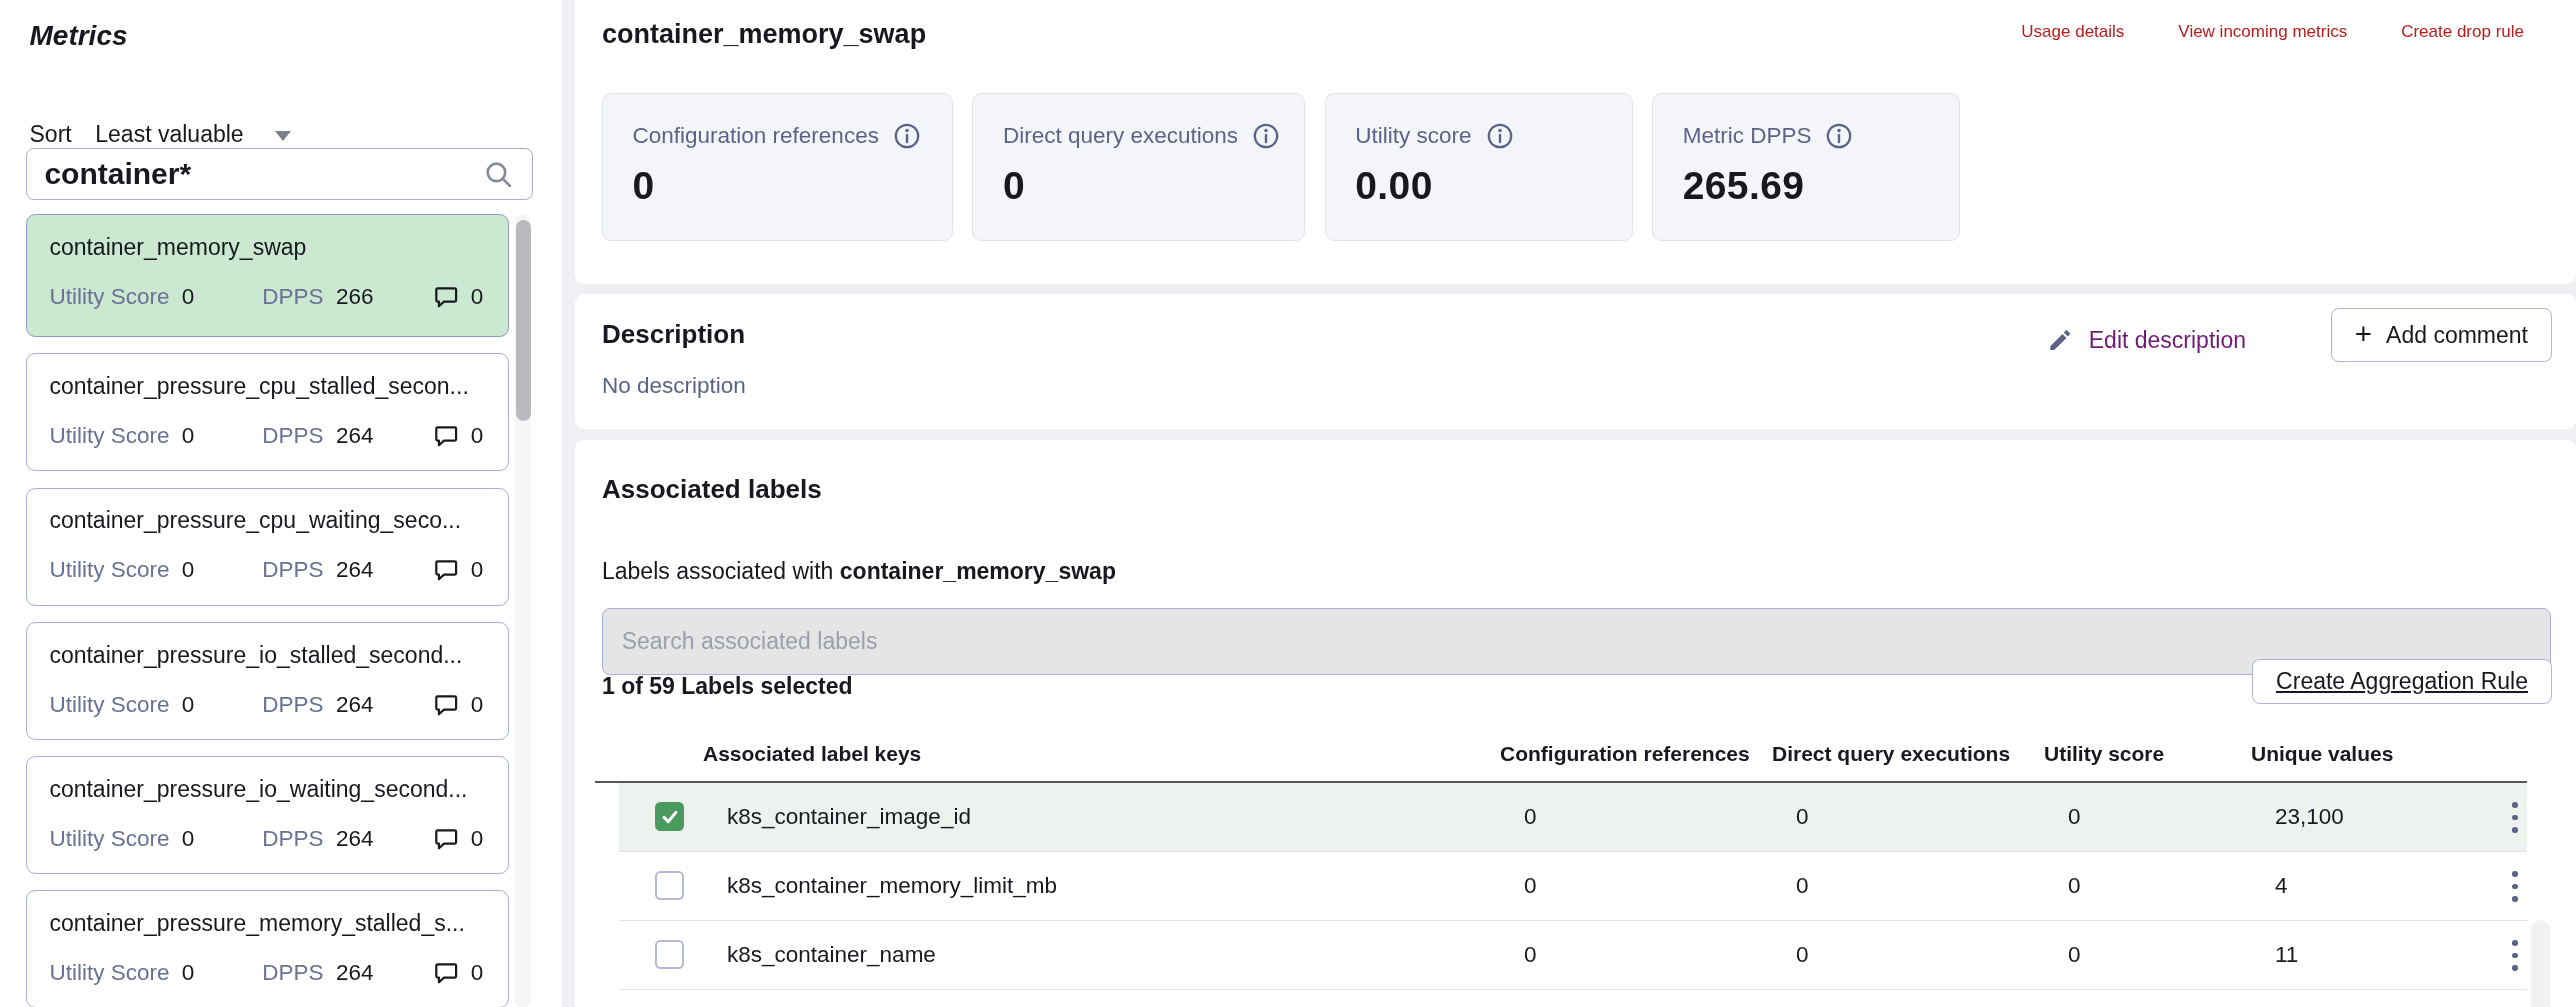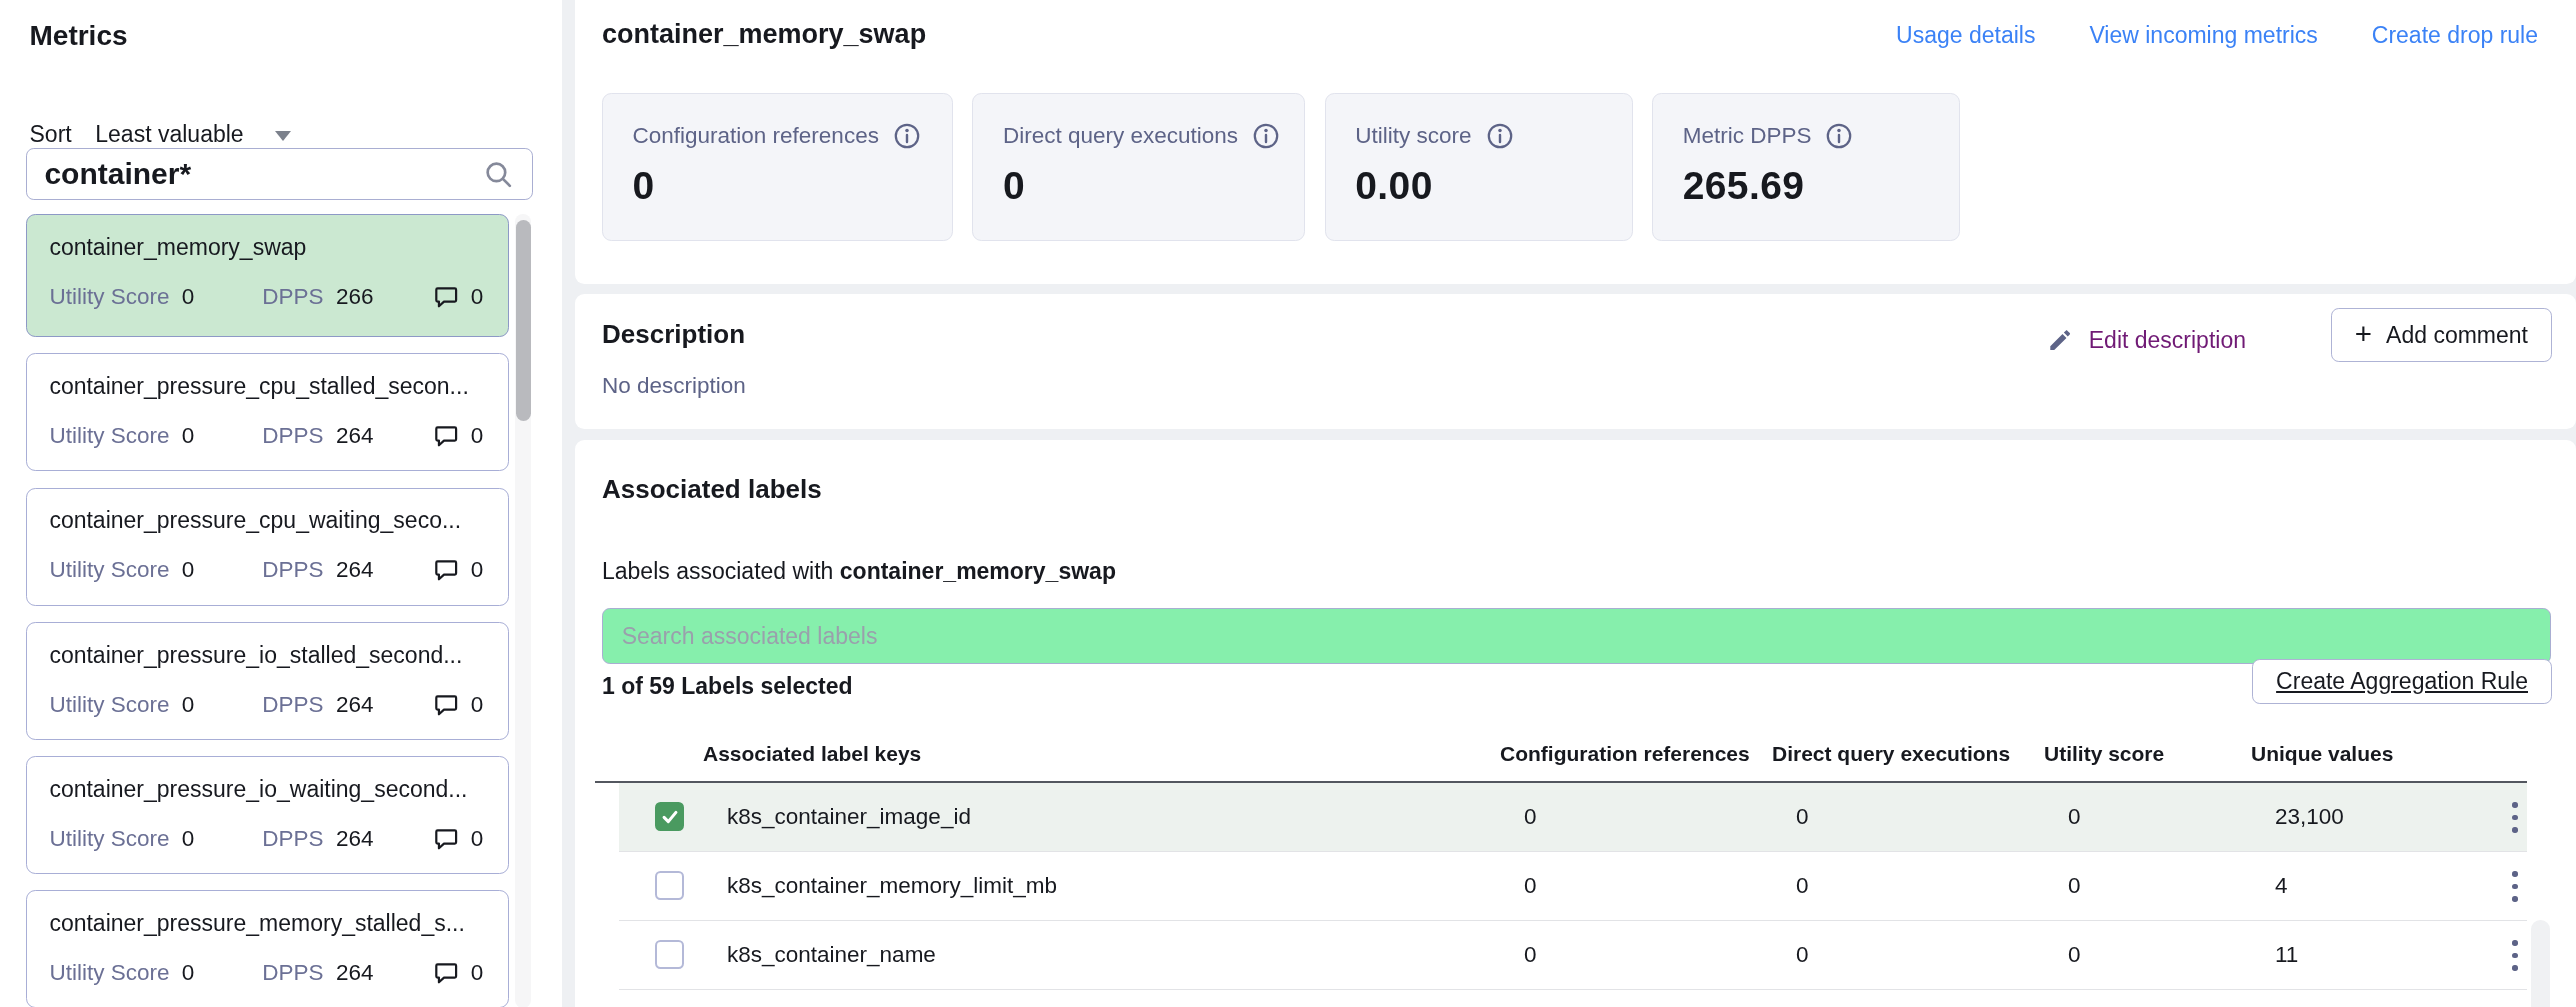--- a/index.html
+++ b/index.html
@@ -5,21 +5,21 @@
   * { margin:0; padding:0; box-sizing:border-box; }
   html,body { width:2576px; height:1007px; }
   body {
     font-family:"Liberation Sans","DejaVu Sans",sans-serif;
     background:#eef0f3; color:#17191f; overflow:hidden;
   }
   #stage { position:relative; width:2576px; height:1007px; }
 
   
   .sidebar { position:absolute; left:0; top:0; width:562px; height:1007px; background:#fff; }
-  .sidebar-title { position:absolute; left:29.5px; top:20px; font-size:28px; font-weight:700; }
+  .sidebar-title { position:absolute; left:29.5px; top:20px; font-size:28px; font-weight:700;font-style:italic; }
   .sort-row { position:absolute; left:29.5px; top:87px; font-size:23px; display:flex; align-items:flex-start;margin-top:32px; }
   .sort-label { padding-top:1.6px; }
   .sort-dropdown { margin-left:22px; display:inline-flex; align-items:center; gap:31px;
     border-bottom:2.3px solid #979ca6; padding:1.6px 6.2px 11px 1.6px; cursor:pointer; }
   .caret-down { width:0; height:0; border-left:8.6px solid transparent; border-right:8.6px solid transparent;
     border-top:10px solid #7c818c; margin-top:3.1px; }
   .metric-search { position:absolute; left:26.4px; top:148px; width:507px; height:52px;
     border:1.6px solid #a9aed2; border-radius:7.8px; background:#fff; display:flex; align-items:center; padding:0 17px; }
   .metric-search input { border:none; outline:none; flex:1; font-size:30px; font-family:inherit; color:#17191f; background:transparent;font-weight:bold; }
   .metric-list { position:absolute; left:26.4px; top:214px; width:483px; }
@@ -36,21 +36,21 @@
   .sb-scroll-thumb { position:absolute; left:516px; top:220px; width:14.8px; height:201px; background:#b9babe; border-radius:7.8px; }
 
   
   .panel { position:absolute; left:575px; width:2001px; background:#fff; }
   .panel-1 { top:0; height:284px; border-radius:0 0 9.3px 9.3px; }
   .panel-2 { top:294px; height:135px; border-radius:9.3px; }
   .panel-3 { top:440px; height:567px; border-radius:9.3px 9.3px 0 0; }
 
   
   .page-title { position:absolute; left:27px; top:18.7px; font-size:27px; font-weight:700; }
-  .header-actions { position:absolute; right:38px; top:22px; display:flex; gap:54px; font-size:23px; color:#3b82f6; font-weight:500; }
+  .header-actions { position:absolute; right:52px; top:22px; display:flex; gap:54px; font-size:17px; color:#b91c1c; font-weight:500; }
   .header-actions .hlink { cursor:pointer; white-space:nowrap; }
   .stats-row { position:absolute; left:27px; top:93px; display:flex; gap:19.4px; }
   .stat-card { height:148px; background:#f4f5f9; border:1.6px solid #e1e3ed; border-radius:9.3px; padding:28px 29.5px; }
   .stat-card-label { display:flex; align-items:center; gap:14px; font-size:22.5px; color:#5d6387; white-space:nowrap; }
   .stat-card-value { font-size:39px; font-weight:700; margin-top:14px; letter-spacing:0.4px; }
   .w1 { width:351px; } .w2 { width:333px; } .w3 { width:308px; } .w4 { width:308px; }
 
   
   .desc-heading { position:absolute; left:27px; top:25px; font-size:26px; font-weight:700; }
   .desc-body { position:absolute; left:27px; top:79px; font-size:22.5px; color:#5d6387; }
@@ -58,22 +58,22 @@
     font-size:23px; color:#701a75; font-weight:500; cursor:pointer; }
   .btn { display:inline-flex; align-items:center; justify-content:center; background:#fff;
     border:1.6px solid #aeb3d5; border-radius:7.8px; font-size:23px; color:#17191f; cursor:pointer; font-family:inherit; }
   .add-comment-btn { position:absolute; right:24px; top:14px; height:54px; padding:0 23px; gap:14px; }
   .plus-glyph { font-size:29.5px; font-weight:400; line-height:1; margin-top:-3.1px; }
 
   
   .labels-heading { position:absolute; left:27px; top:34px; font-size:26px; font-weight:700; }
   .labels-subtitle { position:absolute; left:27px; top:118px; font-size:23px; }
   .labels-subtitle .metric-strong { font-weight:600; }
-  .label-search { position:absolute; left:27px; top:168px; width:1949px; height:56px;
-    border:1.6px solid #a9aed2; border-radius:7.8px; background:#86efac; display:flex; align-items:center; padding:0 18.7px; }
+  .label-search { position:absolute; left:27px; top:168px; width:1949px; height:67px;
+    border:1.6px solid #a9aed2; border-radius:7.8px; background:#e5e5e5; display:flex; align-items:center; padding:0 18.7px; }
   .label-search input { border:none; outline:none; flex:1; font-size:23px; font-family:inherit; color:#17191f; background:transparent; }
   .label-search input::placeholder { color:#9aa0ac; }
   .selection-summary { position:absolute; left:27px; top:233px; font-size:23px; font-weight:700; }
   .create-rule-btn { position:absolute; right:24px; top:219px; height:45px; padding:0 23px;text-decoration:underline; }
 
   .labels-table { position:absolute; left:20px; top:283px; width:1932px; }
   .thead { position:relative; height:60px; border-bottom:2.3px solid #53575f; font-size:21px; font-weight:700; }
   .thead .col { position:absolute; top:18.7px; white-space:nowrap; }
   .trow { position:relative; height:69px; border-bottom:1.6px solid #e2e3e6; background:#fff;margin-left:24px; }
   .trow.selected-row { background:#edf2ee; }

